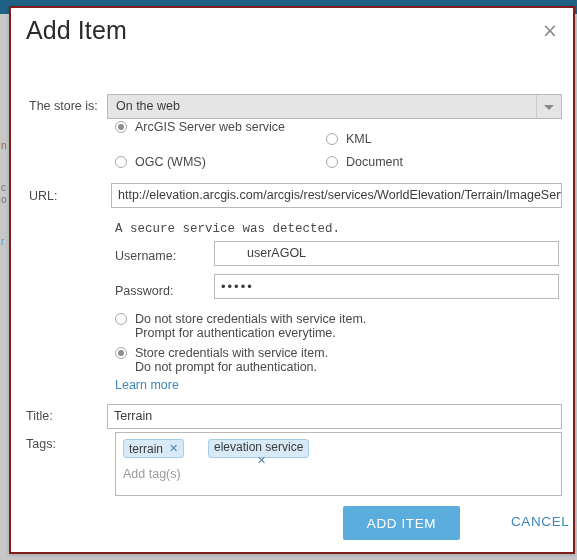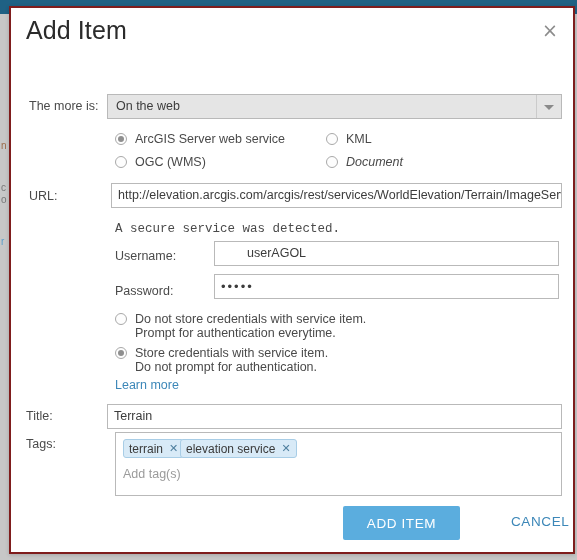--- a/index.html
+++ b/index.html
@@ -280,41 +280,41 @@
   <div class="bg-ghost-text bg-ghost-3">o</div>
   <div class="bg-ghost-text bg-ghost-4">r</div>
 </div>
 
 <div class="dialog">
 
   <div class="dialog-title">Add Item</div>
   <div class="close-icon">×</div>
 
 
-  <div class="row-label" style="left:18px; top:91px;">The more is:</div>
+  <div class="row-label" style="left:18px; top:91px;">The store is:</div>
   <div class="select-wrap">
     <div class="select-value">On the web</div>
     <div class="select-arrow-box">
       <div class="select-arrow"></div>
     </div>
   </div>
 
-  <div class="radio-item" style="left:104px; top:124px;text-align:right;">
+  <div class="radio-item" style="left:104px; top:112px;text-align:right;">
     <span class="radio-dot checked"></span>
     <span class="radio-label">ArcGIS Server web service</span>
   </div>
   <div class="radio-item" style="left:315px; top:124px;">
     <span class="radio-dot"></span>
     <span class="radio-label">KML</span>
   </div>
   <div class="radio-item" style="left:104px; top:147px;">
     <span class="radio-dot"></span>
     <span class="radio-label">OGC (WMS)</span>
   </div>
-  <div class="radio-item" style="left:315px; top:147px;font-style:italic;">
+  <div class="radio-item" style="left:315px; top:147px;">
     <span class="radio-dot"></span>
     <span class="radio-label">Document</span>
   </div>
 
   <div class="row-label" style="left:18px; top:181px;">URL:</div>
   <div class="text-input" style="left:100px; top:175px; width:451px;">http://elevation.arcgis.com/arcgis/rest/services/WorldElevation/Terrain/ImageServer</div>
 
   <div class="note-text" style="left:104px; top:214px;font-family:Liberation Mono, monospace;">A secure service was detected.</div>
 
   <div class="row-label" style="left:104px; top:241px;">Username:</div>
@@ -342,21 +342,21 @@
 
   <div class="row-label" style="left:15px; top:401px;">Title:</div>
   <div class="text-input" style="left:96px; top:396px; width:455px;">Terrain</div>
 
   <div class="row-label" style="left:15px; top:429px;">Tags:</div>
   <div class="tags-box">
     <div class="tag-chip" style="left:7px;">
       <span>terrain</span>
       <span class="tag-x">✕</span>
     </div>
-    <div class="tag-chip" style="left:64px;">
+    <div class="tag-chip" style="left:92px;flex-direction:column;">
       <span>elevation service</span>
       <span class="tag-x">✕</span>
     </div>
     <div class="tag-placeholder">Add tag(s)</div>
   </div>
 
   <button class="btn-primary">ADD ITEM</button>
   <button class="btn-cancel">CANCEL</button>
 
 </div>

